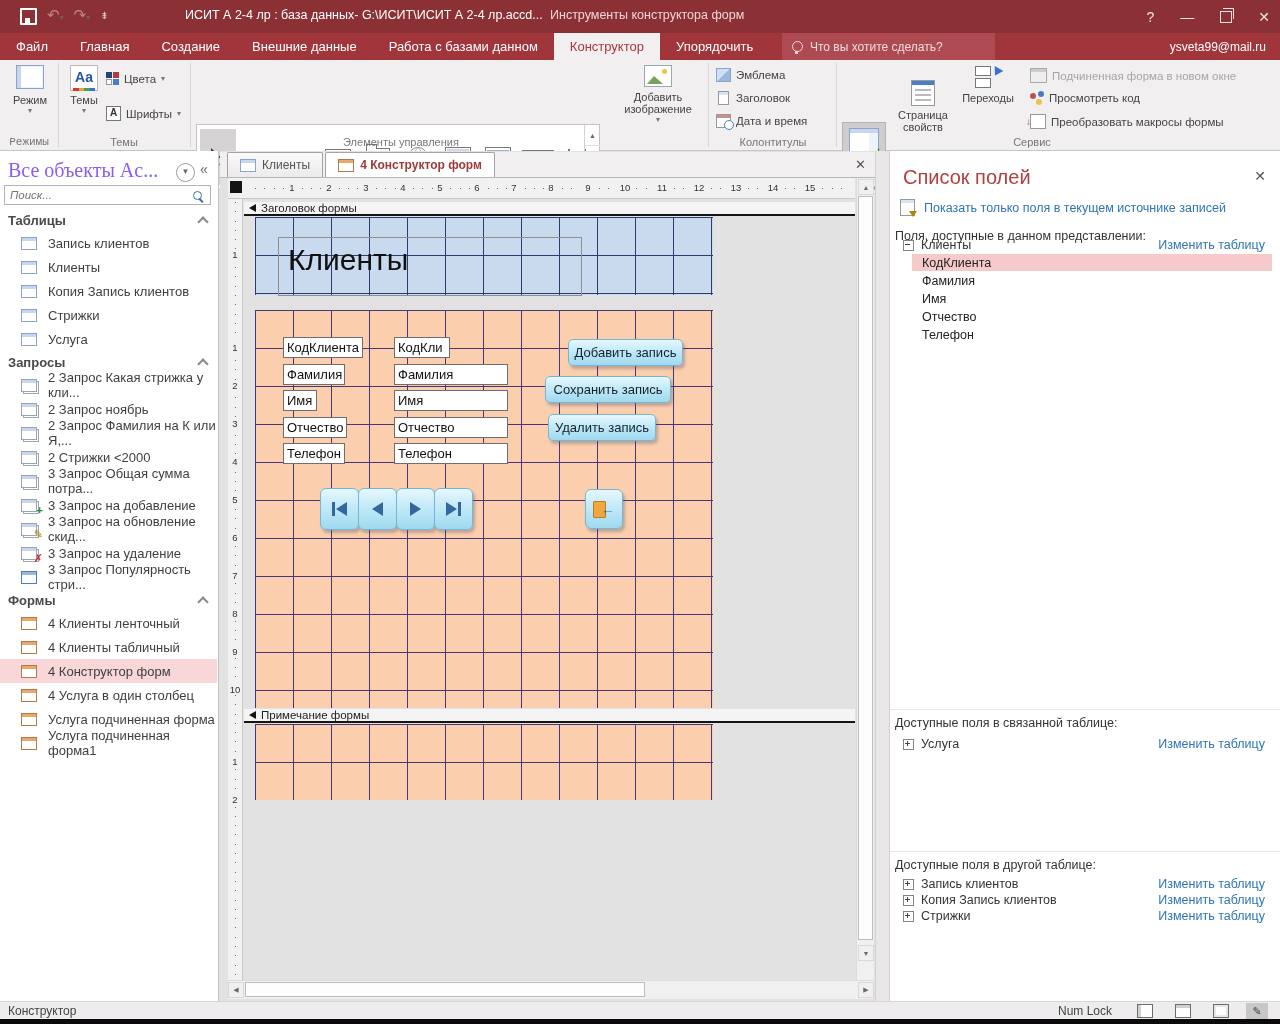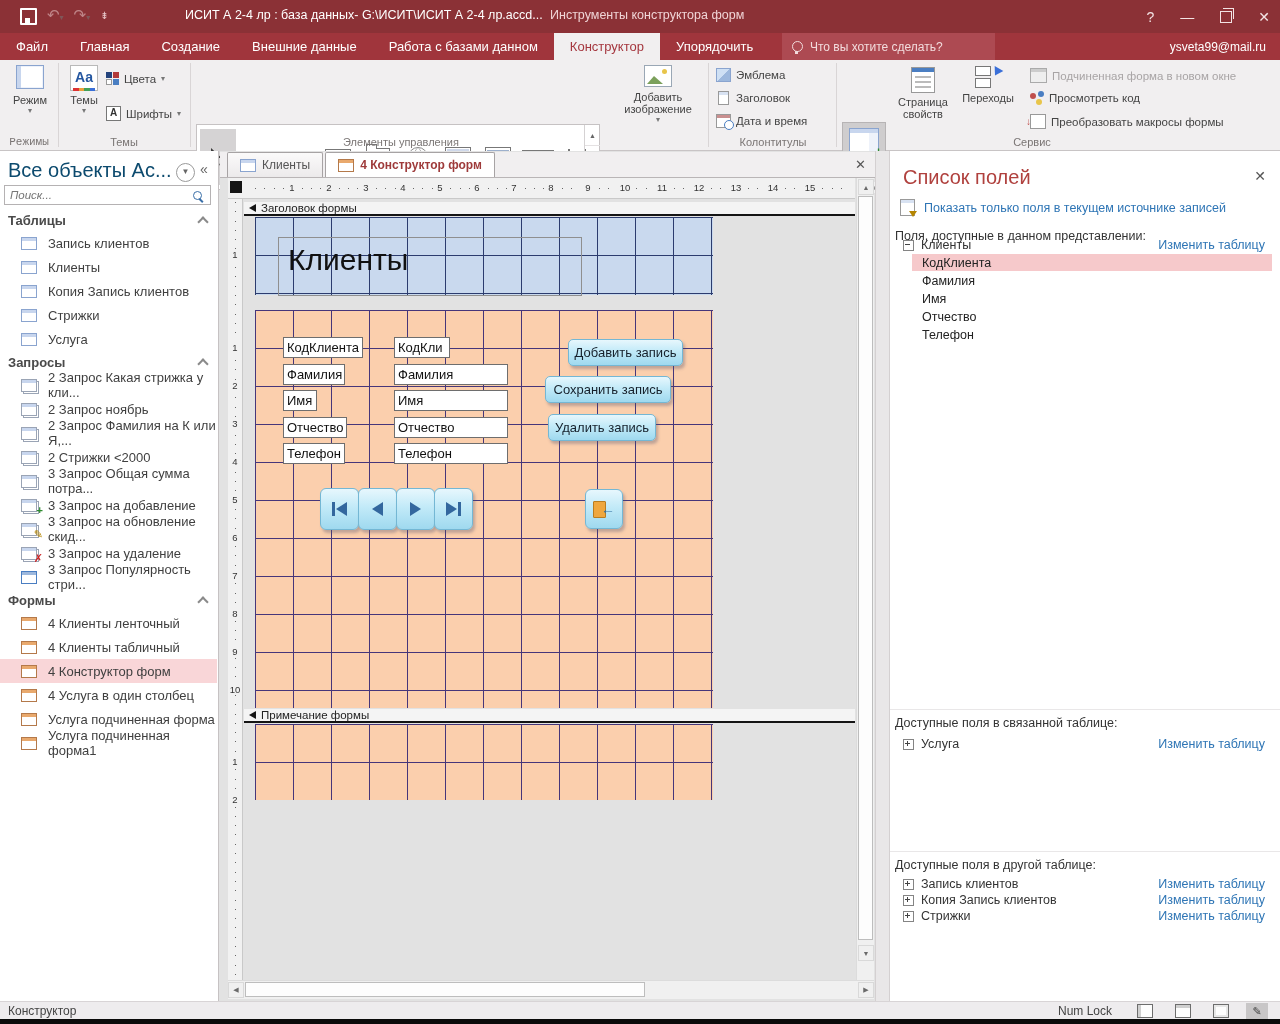--- a/index.html
+++ b/index.html
@@ -86,21 +86,21 @@
   .taborder-ic::after{content:"";position:absolute;right:0;top:2px;border-top:5px solid transparent;border-bottom:5px solid transparent;border-left:8px solid #3a6fd8;box-shadow:none;transform:rotate(120deg);}
   .sub-ic{width:15px;height:13px;border:1px solid #aaa;background:#eee;box-shadow:inset 0 3px 0 #ccc;}
   .code-ic{width:14px;height:13px;position:relative;}
   .code-ic::before{content:"";position:absolute;left:0;top:2px;width:6px;height:6px;border-radius:50%;background:#c0504d;box-shadow:8px -2px 0 #4a7ec2,6px 6px 0 #e8c54a;}
   .macro-ic{width:14px;height:13px;border:1px solid #999;background:#fff;position:relative;}
   .macro-ic::after{content:"↓";position:absolute;left:-5px;top:1px;color:#c0504d;font-size:10px;font-weight:bold;}
   .disabled{color:#a8a4a5 !important;}
   #ribbon-collapse{right:14px;top:136px;font-size:10px;color:#777;}
   
   #navpane{left:0;top:151px;width:219px;height:850px;background:#fff;border-right:1px solid #c6c2c3;box-sizing:border-box;}
-  #nav-title{left:8px;top:8px;font-size:20px;color:#0c4a6e;white-space:nowrap;}
+  #nav-title{left:8px;top:8px;font-size:20px;color:#8b5cf6;white-space:nowrap;font-family:Liberation Serif, serif;}
   #nav-drop{left:176px;top:12px;width:17px;height:17px;border:1px solid #9a9a9a;border-radius:50%;color:#666;font-size:8px;text-align:center;line-height:15px;}
   #nav-shutter{left:200px;top:10px;color:#666;font-size:14px;}
   #nav-search{left:4px;top:34px;width:207px;height:20px;border:1px solid #b5b2b3;box-sizing:border-box;background:#fff;display:flex;align-items:center;}
   #nav-search .ph{flex:1;font-style:italic;color:#777;font-size:11.5px;padding-left:5px;}
   .mag{width:7px;height:7px;border:1.5px solid #3a6fa8;border-radius:50%;position:relative;margin-right:8px;}
   .mag::after{content:"";position:absolute;left:6px;top:6px;width:5px;height:1.5px;background:#3a6fa8;transform:rotate(45deg);transform-origin:0 0;}
   #nav-list{left:0;top:58px;width:217px;}
   .nav-group-hd{height:22px;display:flex;align-items:center;justify-content:space-between;padding:0 10px 0 8px;font-size:13px;font-weight:bold;color:#4a4a4a;}
   .chev{width:6px;height:6px;border-top:2px solid #8a8a8a;border-right:2px solid #8a8a8a;transform:rotate(-45deg);margin-top:3px;}
   .nav-item{height:24px;display:flex;align-items:center;gap:11px;padding-left:21px;font-size:13px;color:#3f3f3f;}
@@ -320,21 +320,21 @@
       <span class="mini-ic dateclock"></span>
       <span>Дата и время</span>
     </div>
     <div class="grp-label" style="left:712px;width:122px;">Колонтитулы</div>
     <div class="vsep" style="left:836px;"></div>
 
     <div class="abs" id="addfields">
       <div class="addfields-ic"></div>
       <div style="font-size:11px;color:#333;text-align:center;line-height:12px;">Добавить поля</div>
     </div>
-    <div class="bigbtn" style="left:892px;top:7px;width:62px;">
+    <div class="bigbtn" style="left:892px;top:20px;width:62px;">
       <span class="propsheet-ic"></span>
       <span style="margin-top:3px;width:62px;">Страница свойств</span>
     </div>
     <div class="bigbtn" style="left:956px;top:5px;width:64px;">
       <span class="taborder-ic"></span>
       <span style="margin-top:3px;">Переходы</span>
     </div>
     <div class="smallbtn disabled" style="left:1030px;top:8px;">
       <span class="sub-ic"></span>
       <span>Подчиненная форма в новом окне</span>

